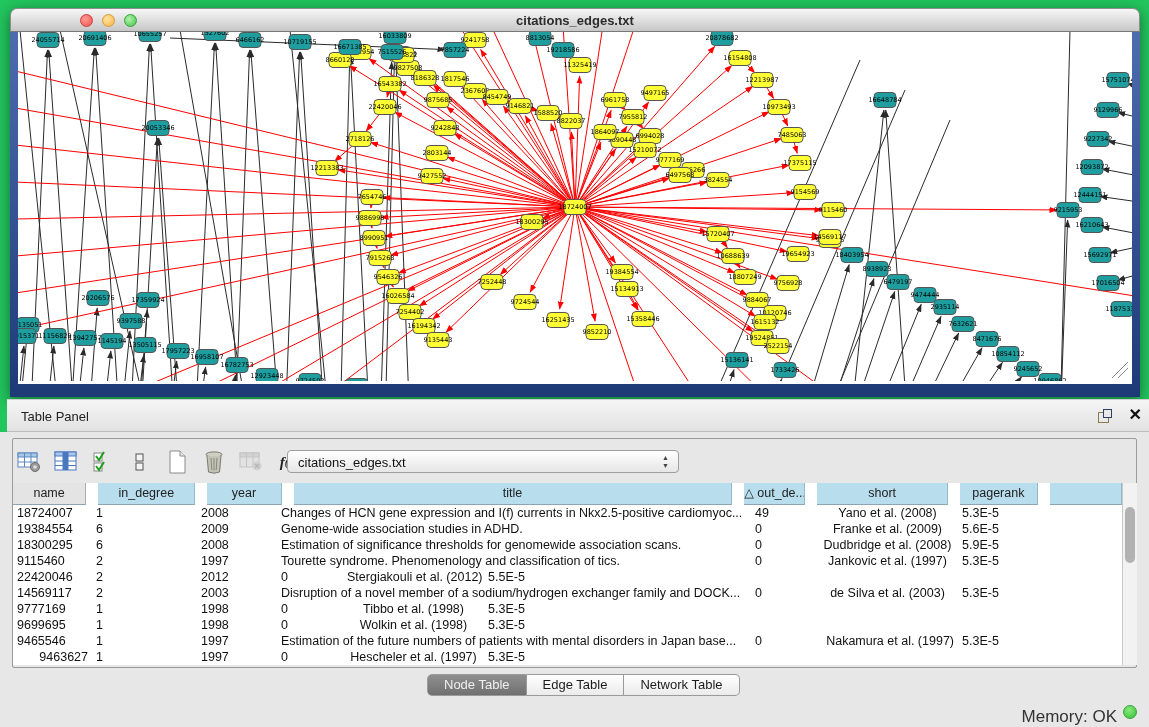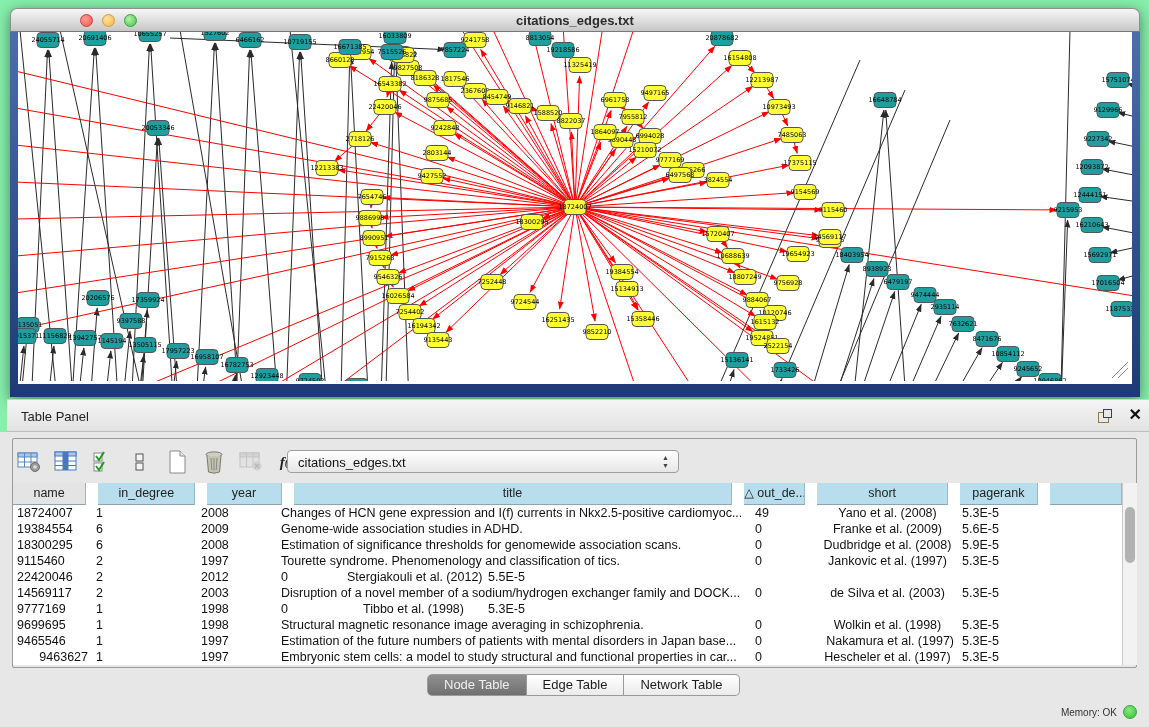--- a/index.html
+++ b/index.html
@@ -1,16 +1,16 @@
 <!DOCTYPE html>
 <html><head>
 <meta charset="utf-8">
 <style>
   html,body{margin:0;padding:0;}
-  #app{position:relative;width:1149px;height:727px;background:#86efac;font-family:"Liberation Sans",sans-serif;overflow:hidden;}
+  #app{position:relative;width:1149px;height:727px;background:#22c55e;font-family:"Liberation Sans",sans-serif;overflow:hidden;}
 
   
   #net-window{position:absolute;left:10px;top:8px;width:1130px;height:389px;border-radius:8px 8px 0 0;box-shadow:0 3px 14px rgba(0,0,0,.45);}
   #titlebar{position:absolute;left:0;top:0;right:0;height:24px;background:linear-gradient(#f7f7f7,#c7c7c7);border:1px solid #8e8e8e;border-bottom:1px solid #787878;border-radius:7px 7px 0 0;box-sizing:border-box;}
   #title-text{position:absolute;left:0;right:0;top:4px;text-align:center;font-size:13px;font-weight:bold;color:#2b2b2b;}
   .light{position:absolute;top:5px;width:13px;height:13px;border-radius:50%;box-sizing:border-box;}
   #light-close{left:69px;background:radial-gradient(circle at 4px 4px,#ff9a94,#f4534d);border:1px solid #ce3e3a;}
   #light-min{left:91px;background:radial-gradient(circle at 4px 4px,#ffe2a0,#f6b445);border:1px solid #d59b38;}
   #light-zoom{left:113px;background:radial-gradient(circle at 4px 4px,#b5f2a8,#3fc447);border:1px solid #35a33c;}
   #net-frame{position:absolute;left:0;top:24px;right:0;bottom:0;background:linear-gradient(#4d6cae,#1d3a77);}
@@ -45,21 +45,21 @@
   #vthumb{position:absolute;left:2px;top:24px;width:10px;height:56px;border-radius:5px;background:#b2b2b2;}
 
   
   #tabs{position:absolute;left:427px;top:674px;height:22px;display:flex;}
   .tab{box-sizing:border-box;height:22px;line-height:20px;padding:0 16px;font-size:13px;border:1px solid #9a9a9a;border-left:none;background:linear-gradient(#ffffff,#ebebeb);color:#1c1c1c;}
   .tab:first-child{border-left:1px solid #9a9a9a;border-radius:5px 0 0 5px;}
   .tab:last-child{border-radius:0 5px 5px 0;}
   .tab.active{background:linear-gradient(#8f8f8f,#707070);color:#f0f0f0;}
 
   
-  #memory{position:absolute;right:32px;top:707px;font-size:10px;color:#333;}
+  #memory{position:absolute;right:32px;top:707px;font-size:17px;color:#333;}
   #mem-dot{position:absolute;right:12px;top:705px;width:14px;height:14px;border-radius:50%;background:radial-gradient(circle at 5px 4px,#8aeb7e,#2fbe33);border:1px solid #3da23d;box-sizing:border-box;}
 
   svg text{font-family:"DejaVu Sans",sans-serif;}
 </style>
 </head>
 <body>
 <div id="app">
 
   <div id="net-window">
     <div id="titlebar">
@@ -920,41 +920,39 @@
           <div class="tcell" style="width: 80px; text-align: left;">1998</div>
           <div class="tcell" style="width: 66px; text-align: left;">0</div>
           <div class="tcell" style="width: 141px; text-align: center;">Tibbo et al. (1998)</div>
           <div class="tcell" style="width: 84px; text-align: left;">5.3E-5</div>
           <div class="tcell" style="width: 78px; text-align: left;"></div>
         </div>
         <div class="trow">
           <div class="tcell" style="width: 79px; text-align: left;">9699695</div>
           <div class="tcell" style="width: 105px; text-align: left;">1</div>
           <div class="tcell" style="width: 80px; text-align: left;">1998</div>
-          <div class="tcell" style="width: 474px; text-align: left;">Structural magnetic resonance image averaging in schizophrenia.</div>
           <div class="tcell" style="width: 66px; text-align: left;">0</div>
           <div class="tcell" style="width: 141px; text-align: center;">Wolkin et al. (1998)</div>
           <div class="tcell" style="width: 84px; text-align: left;">5.3E-5</div>
           <div class="tcell" style="width: 78px; text-align: left;"></div>
         </div>
         <div class="trow">
           <div class="tcell" style="width: 79px; text-align: left;">9465546</div>
           <div class="tcell" style="width: 105px; text-align: left;">1</div>
           <div class="tcell" style="width: 80px; text-align: left;">1997</div>
           <div class="tcell" style="width: 474px; text-align: left;">Estimation of the future numbers of patients with mental disorders in Japan base...</div>
           <div class="tcell" style="width: 66px; text-align: left;">0</div>
           <div class="tcell" style="width: 141px; text-align: right;">Nakamura et al. (1997)</div>
           <div class="tcell" style="width: 84px; text-align: left;">5.3E-5</div>
           <div class="tcell" style="width: 78px; text-align: left;"></div>
         </div>
         <div class="trow">
           <div class="tcell" style="width: 79px; text-align: right;">9463627</div>
           <div class="tcell" style="width: 105px; text-align: left;">1</div>
           <div class="tcell" style="width: 80px; text-align: left;">1997</div>
-          <div class="tcell" style="width: 474px; text-align: left;">Embryonic stem cells: a model to study structural and functional properties in car...</div>
           <div class="tcell" style="width: 66px; text-align: left;">0</div>
           <div class="tcell" style="width: 141px; text-align: center;">Hescheler et al. (1997)</div>
           <div class="tcell" style="width: 84px; text-align: left;">5.3E-5</div>
           <div class="tcell" style="width: 78px; text-align: left;"></div>
         </div>
       </div>
   </div>
   <div id="vscroll">
       <div id="vthumb"></div>
     </div>

